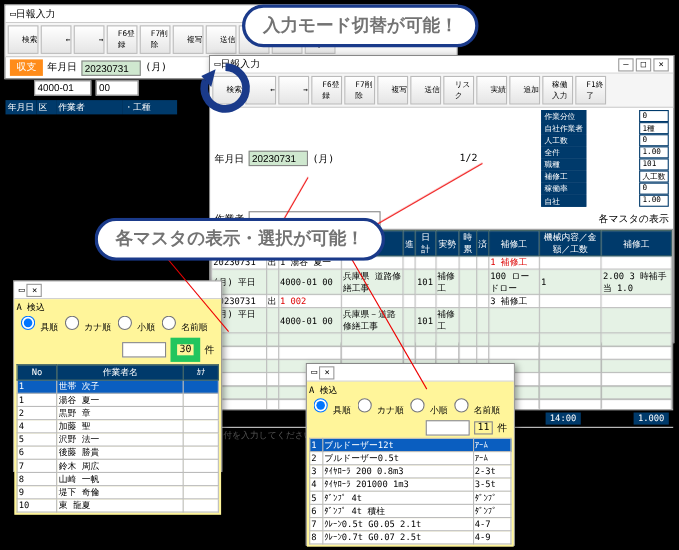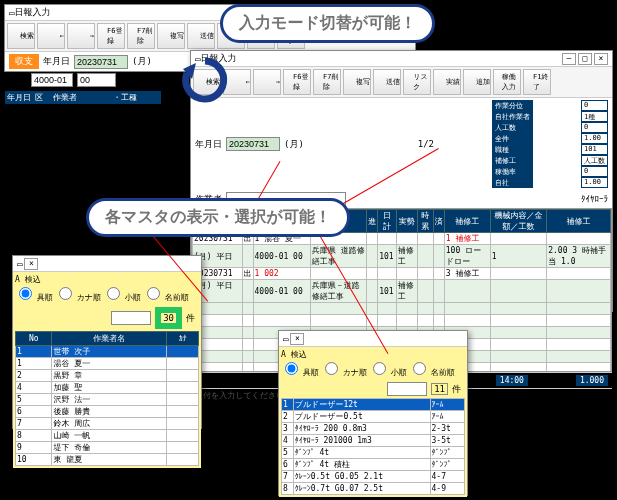--- a/index.html
+++ b/index.html
@@ -86,21 +86,21 @@
       </div>
     </div>
   <div class="formrow">
     <span style="background:#ff8c1a;color:#fff;padding:1px 6px;">収支</span>
     <span>年月日</span>
     <input class="inp green" style="width: 54px;" value="20230731">
     <span>(月)</span>
   </div>
   <div class="formrow">
     <span>工事</span>
-    <input class="inp" style="width: 42px;" value="4000-01">
+    <input class="inp" style="width: 52px;" value="4000-01">
     <input class="inp" style="width: 39px;" value="00">
     <span>兵庫県－道路修繕工事</span>
   </div>
   <div style="display:flex;gap:0;margin-top:2px;">
     <div class="darkhdr" style="width:28px">年月日</div>
     <div class="darkhdr" style="width:18px">区</div>
     <div class="darkhdr" style="width:60px">作業者</div>
     <div class="darkhdr" style="width:50px">・工種</div>
   </div>
 </div>
@@ -185,21 +185,21 @@
         <div class="k">稼働率</div>
         <div class="">0</div>
         <div class="k">自社</div>
         <div class="">1.00</div>
       </div>
   </div>
   <div class="formrow">
     <span>作業者</span>
     <input class="inp" style="width: 120px;">
     <span style="flex:1"></span>
-    <span>ﾀｲﾔﾛｰﾗ</span>
+    <span>各マスタの表示</span>
   </div>
   <div style="overflow:auto;max-height:164px;border:1px solid #999">
     <table class="grid" id="maingrid">
         <tbody>
           <tr>
             <th>年月日</th>
             <th>区</th>
             <th>作業者／工事・工種</th>
             <th>出面×</th>
             <th>進</th>

